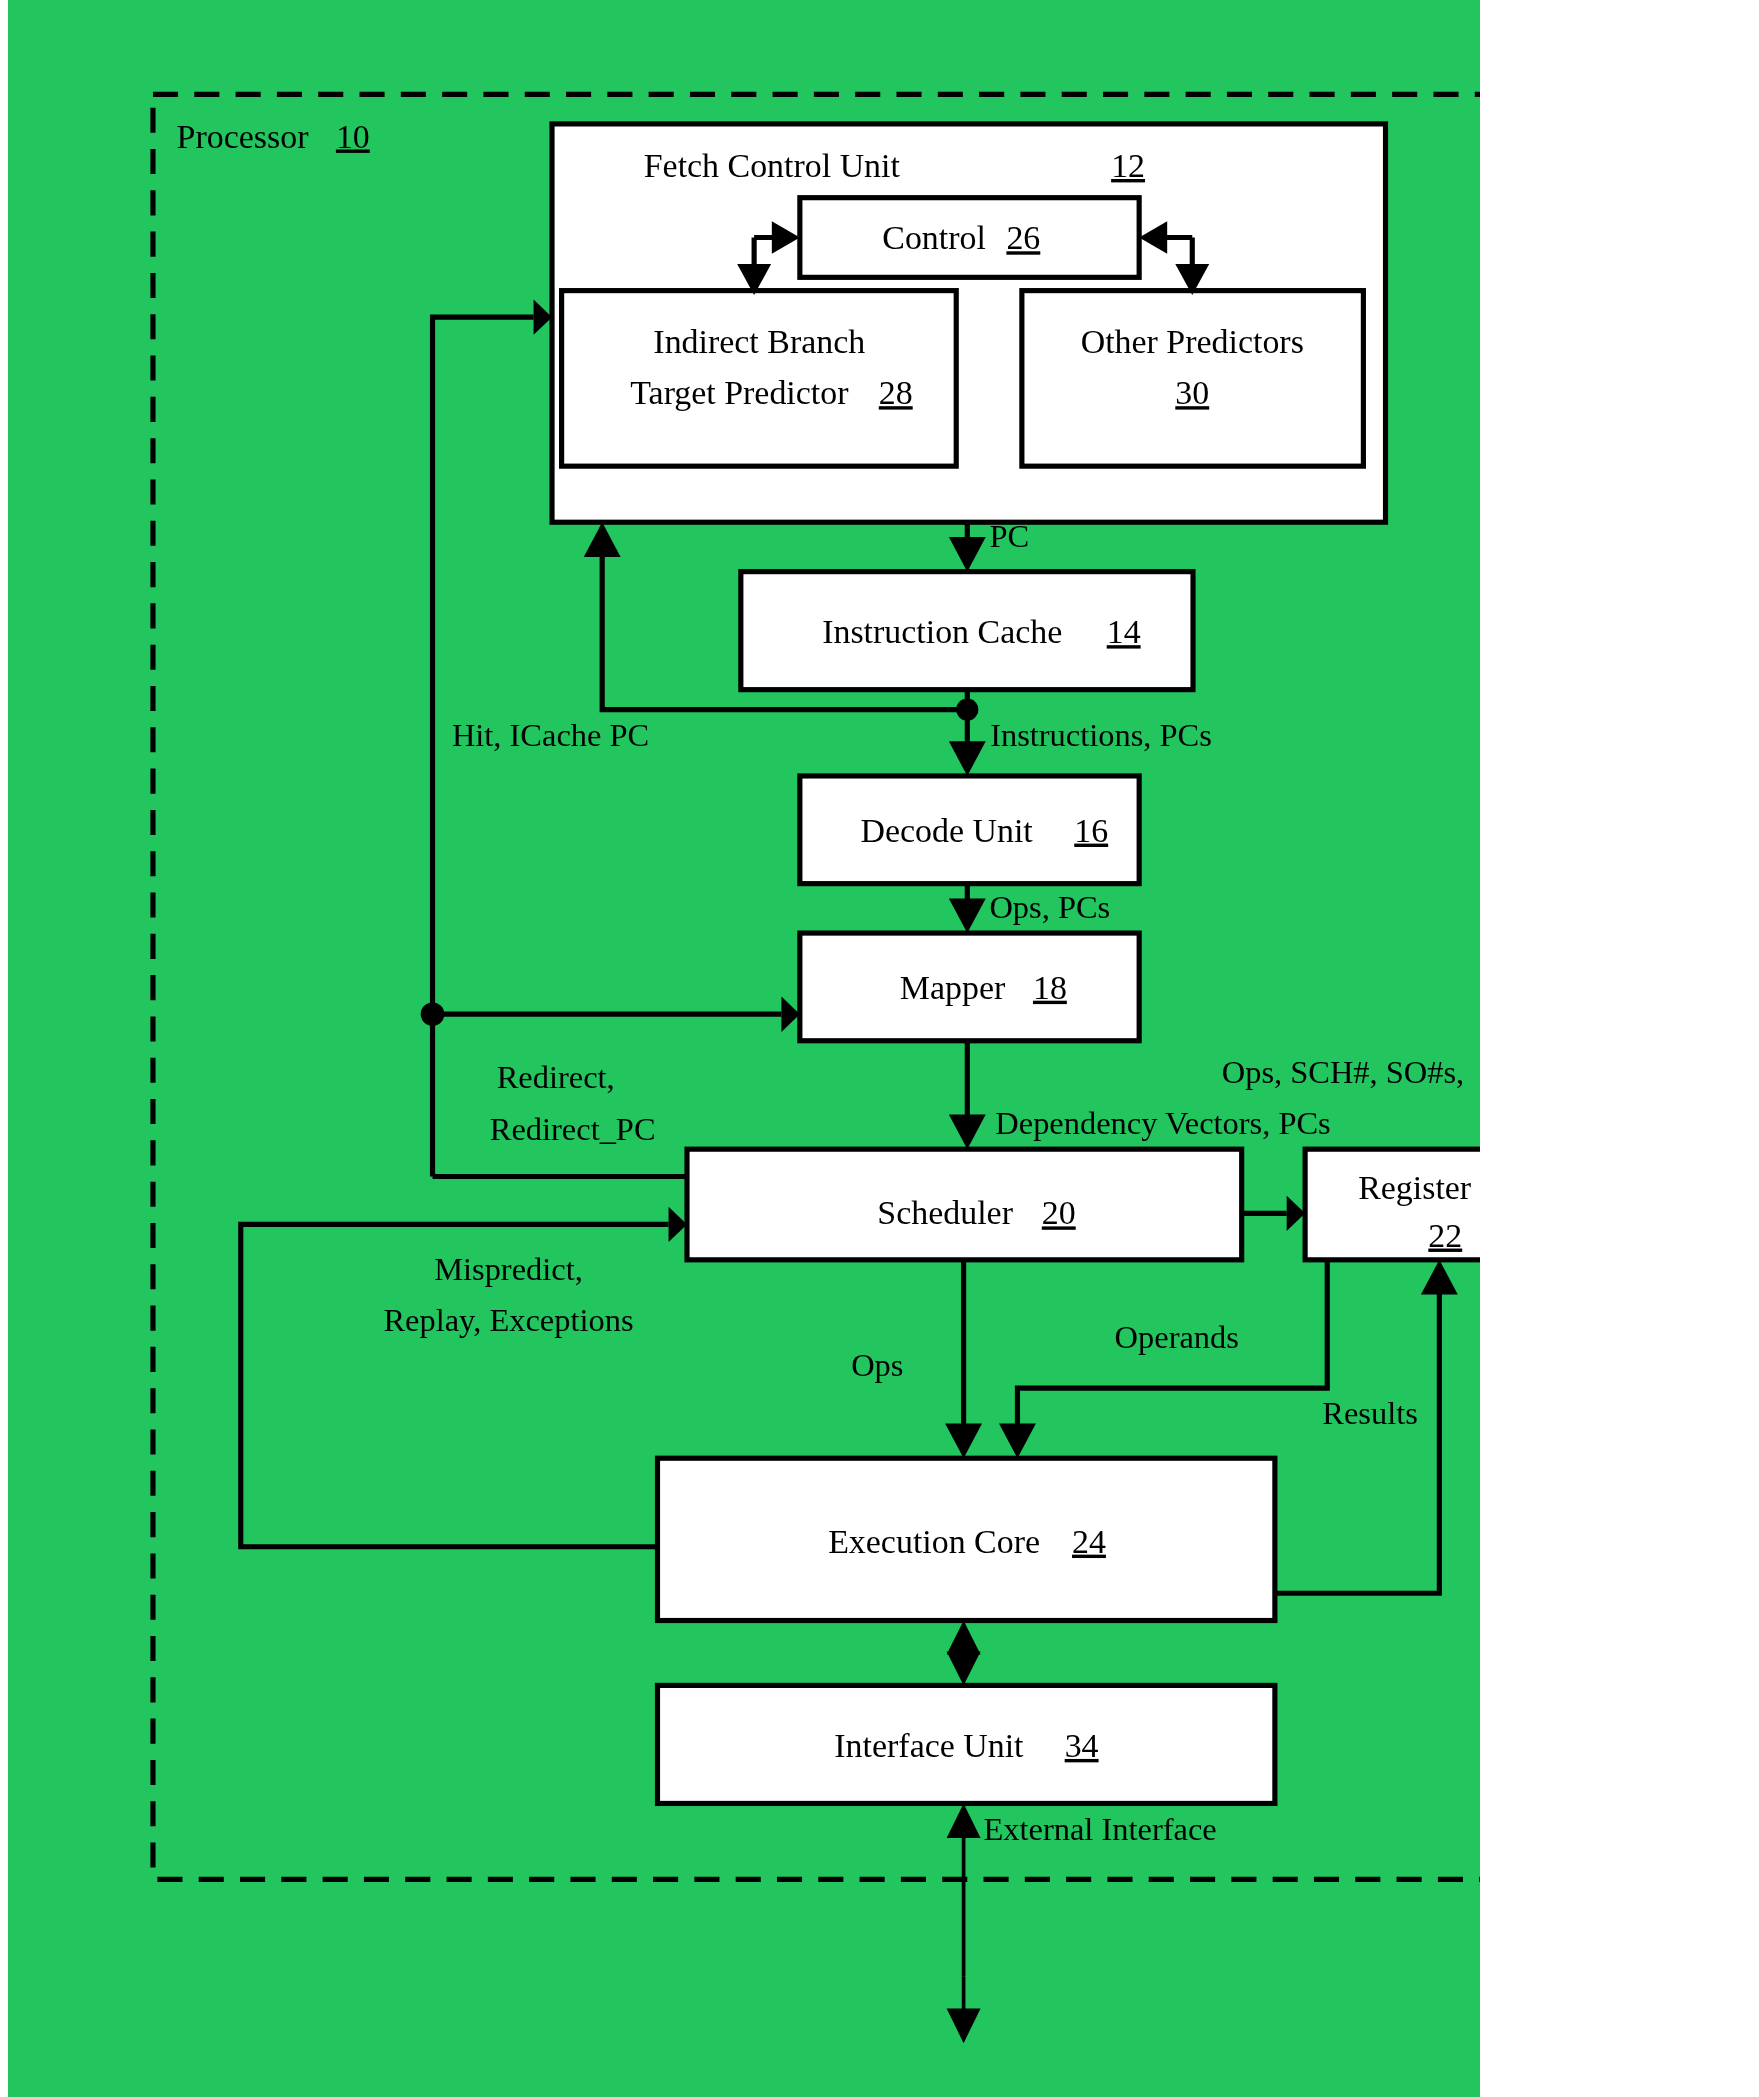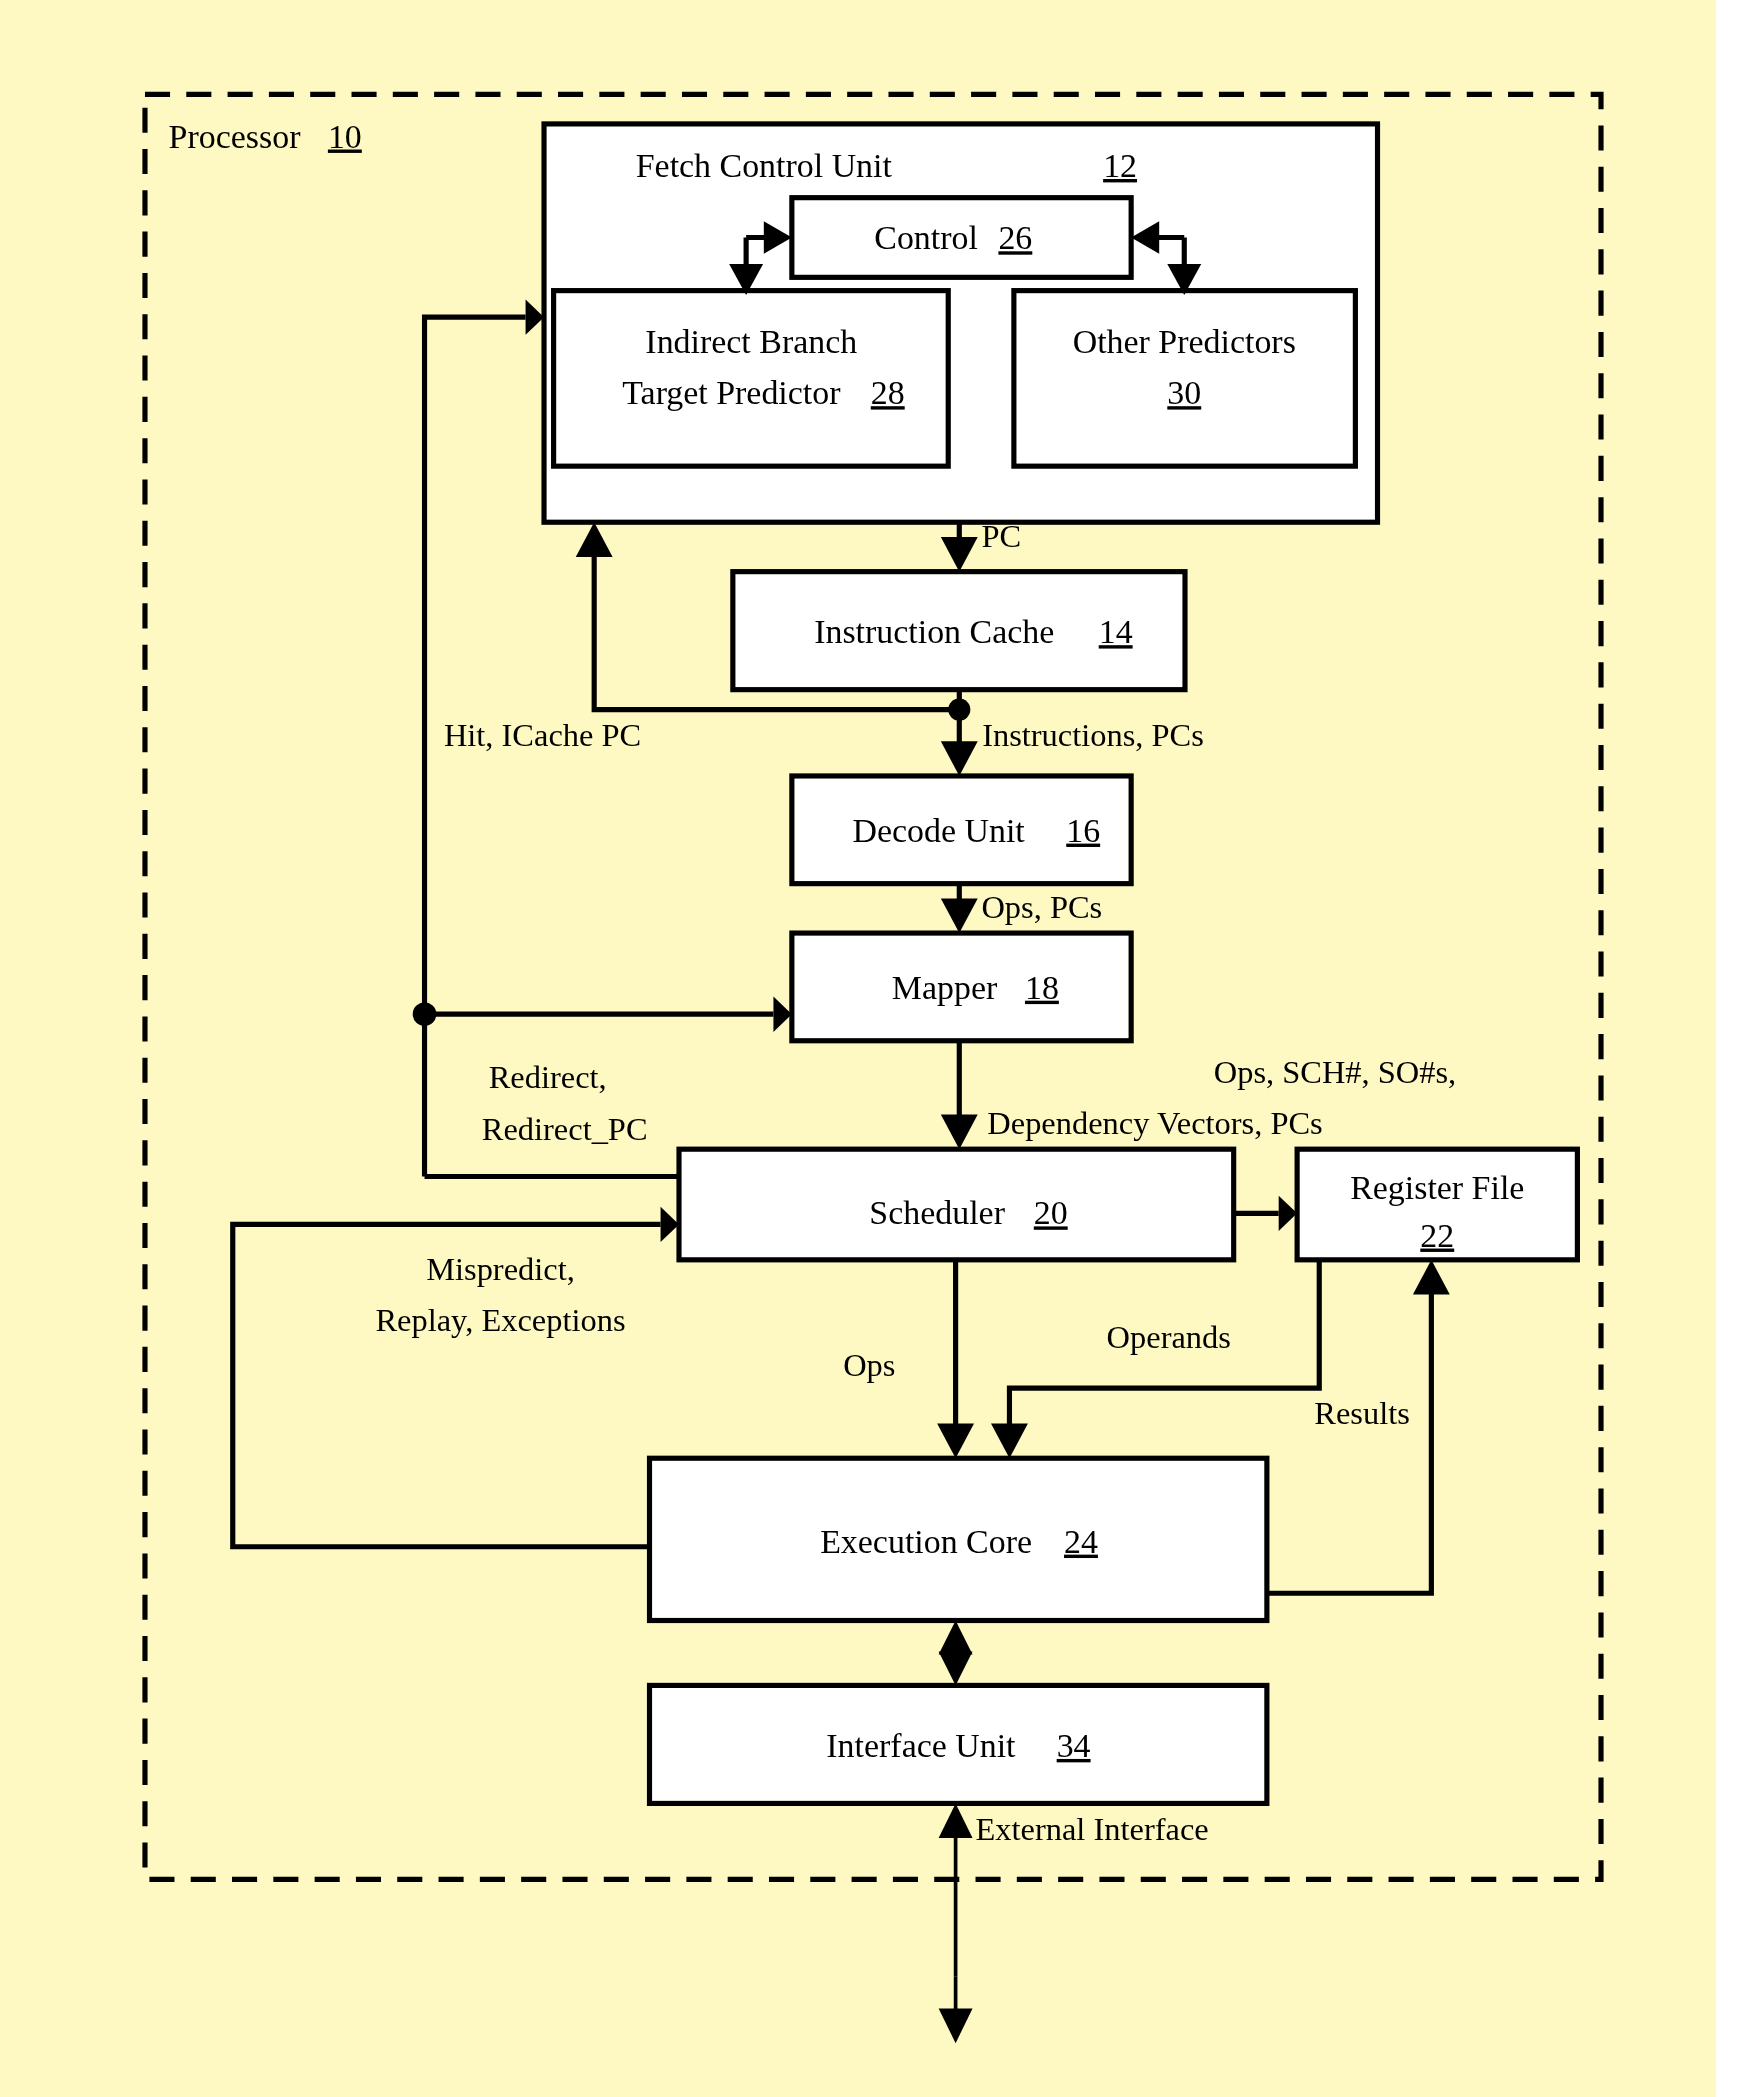--- a/index.html
+++ b/index.html
@@ -2,25 +2,26 @@
 <html style="font-size:11.8px"><head>
 <meta charset="utf-8">
 <style>
   html, body {
     margin: 0;
     padding: 0;
     background: #ffffff;
   }
   #page {
     position: relative;
-    width: 1716px;
+    width: 1472px;
     height: 2097px;
-    background: #fef9c3;
+    background: #22c55e;
     font-family: "Liberation Serif", "DejaVu Serif", serif;
     overflow: hidden;
+    margin-left: 8px;
   }
   svg.diagram {
     position: absolute;
     top: 0;
     left: 0;
     width: 1760px;
     height: 2097px;
   }
   .box-rect {
     fill: #ffffff;

